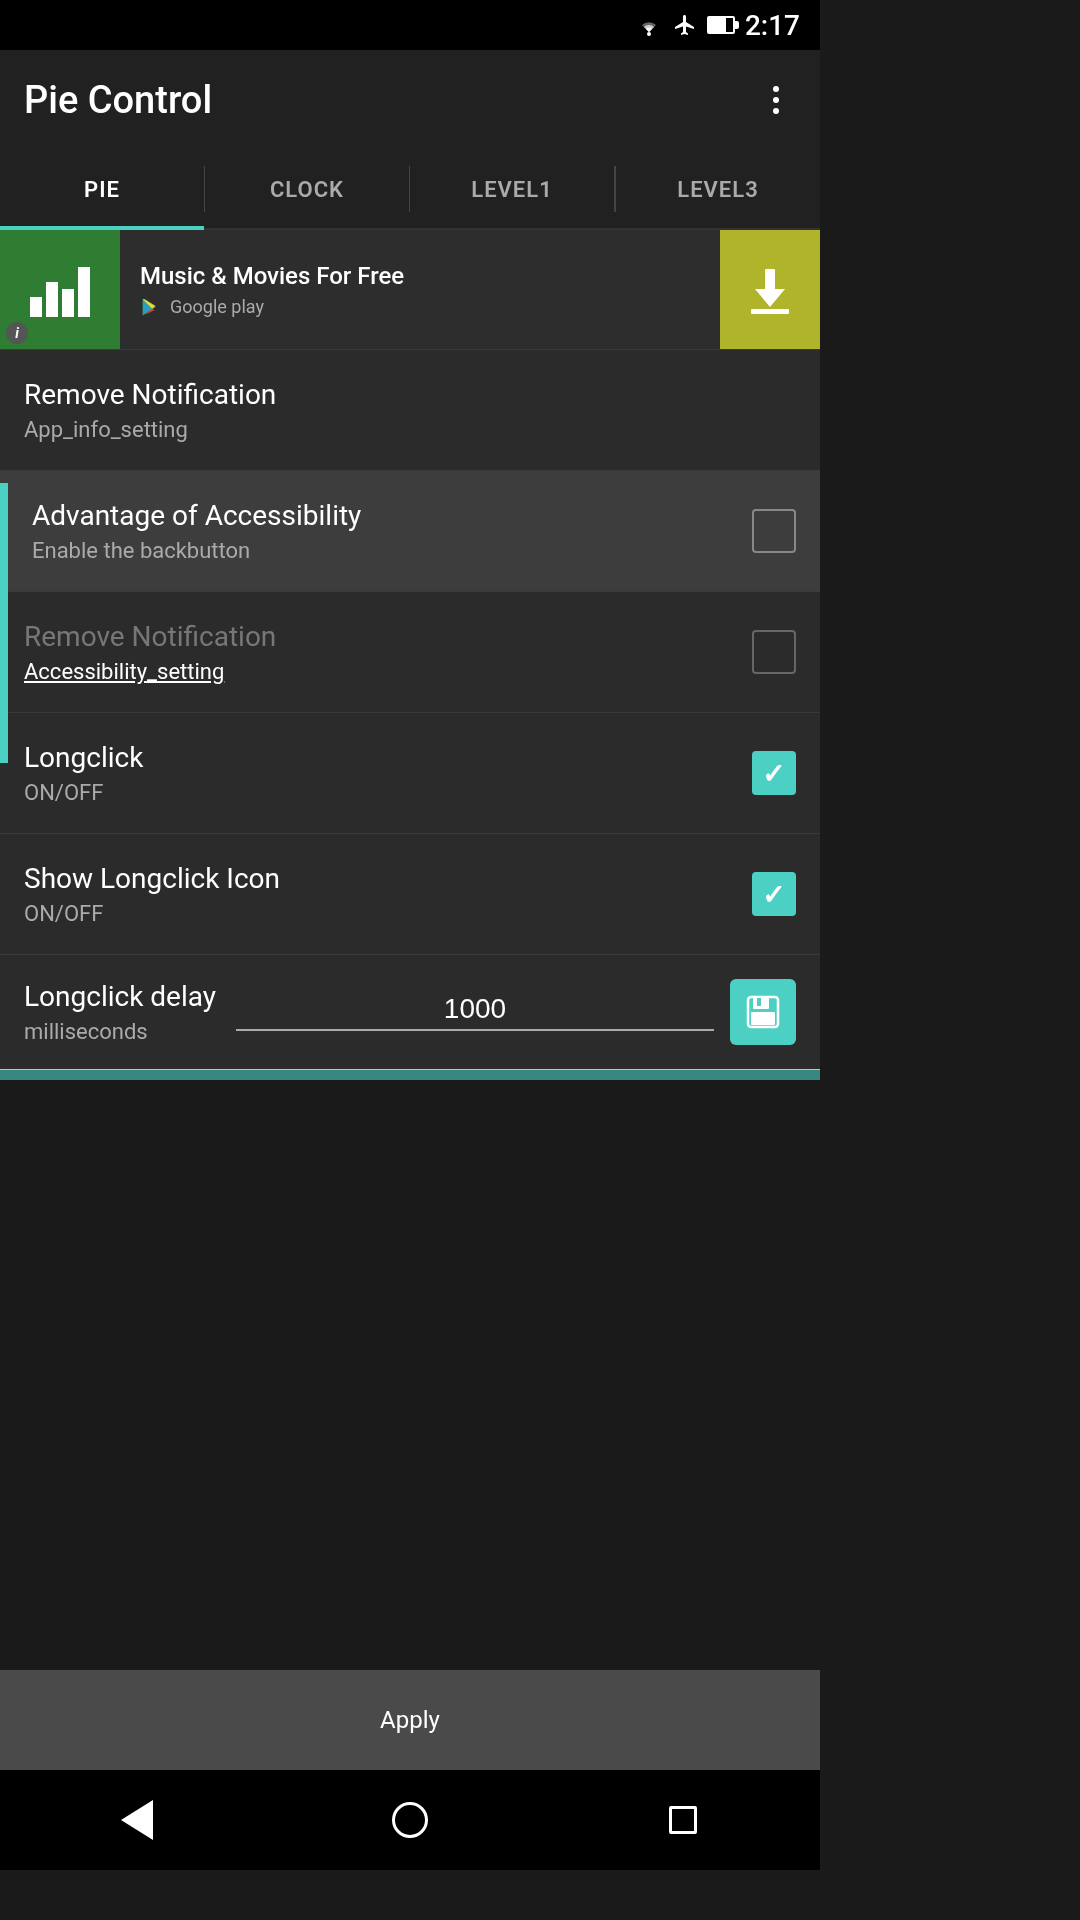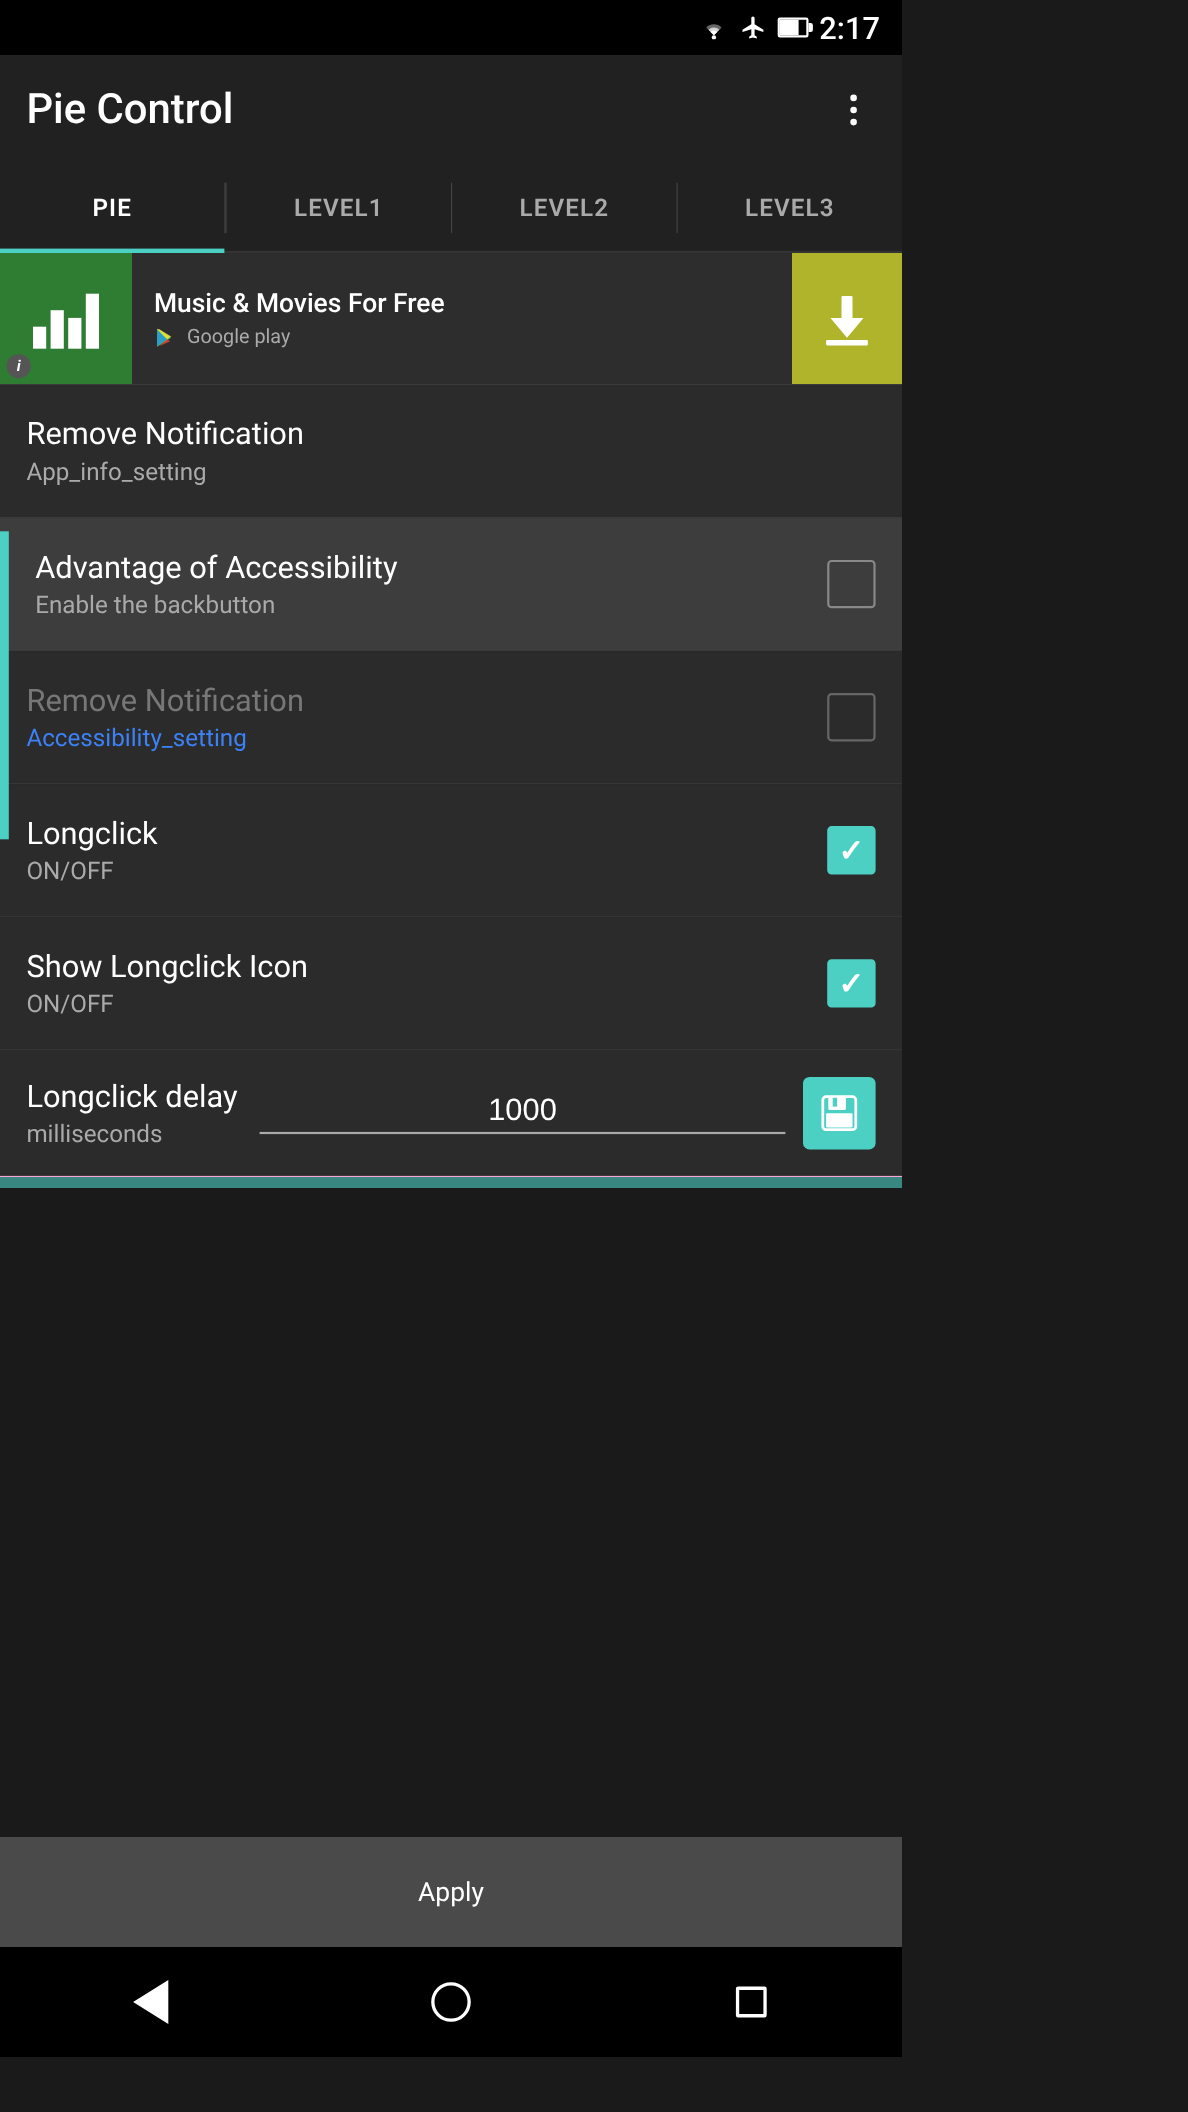--- a/index.html
+++ b/index.html
@@ -245,21 +245,22 @@
     .list-item.highlighted {
       background: #3d3d3d;
       padding-left: 32px;
     }
 
     .list-item.dimmed .item-title {
       color: #777777;
     }
 
     .list-item.dimmed .item-subtitle {
-      color: #3b82f6;
+      color: #ffffff;
+      text-decoration: underline;
     }
 
     .item-text {
       flex: 1;
     }
 
     .item-title {
       font-size: 28px;
       font-weight: 400;
       color: #ffffff;
@@ -472,28 +473,28 @@
       <div class="menu-dot"></div>
       <div class="menu-dot"></div>
     </div>
   </div>
 
   <div class="tabs">
     <div class="tab active">
       <span>PIE</span>
     </div>
     <div class="tab-divider"></div>
+    <div class="tab">
+      <span>CLOCK</span>
+    </div>
     <div class="tab-divider"></div>
     <div class="tab">
       <span>LEVEL1</span>
     </div>
     <div class="tab-divider"></div>
-    <div class="tab">
-      <span>LEVEL2</span>
-    </div>
     <div class="tab-divider"></div>
     <div class="tab">
       <span>LEVEL3</span>
     </div>
   </div>
 
   <div class="ad-banner">
     <div class="ad-icon">
       <div class="bar-chart">
         <div class="bar" style="height:20px;"></div>

